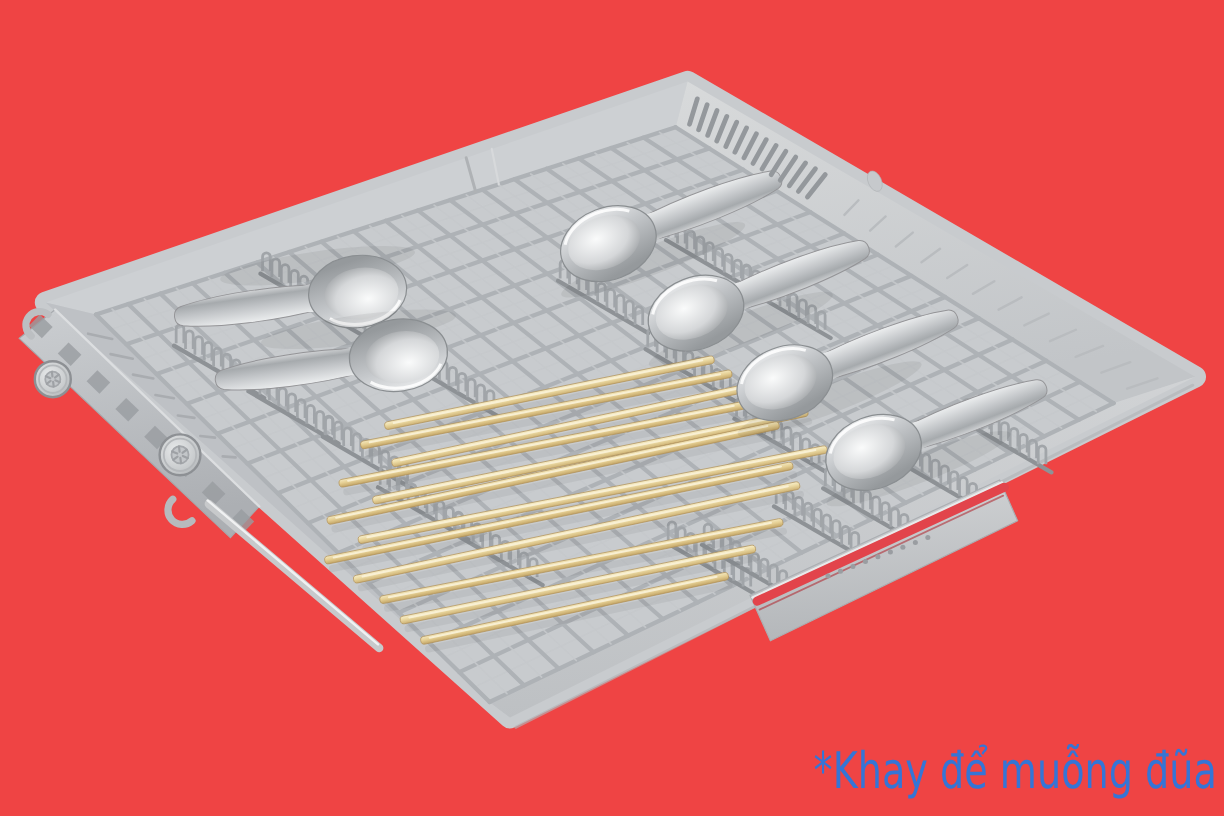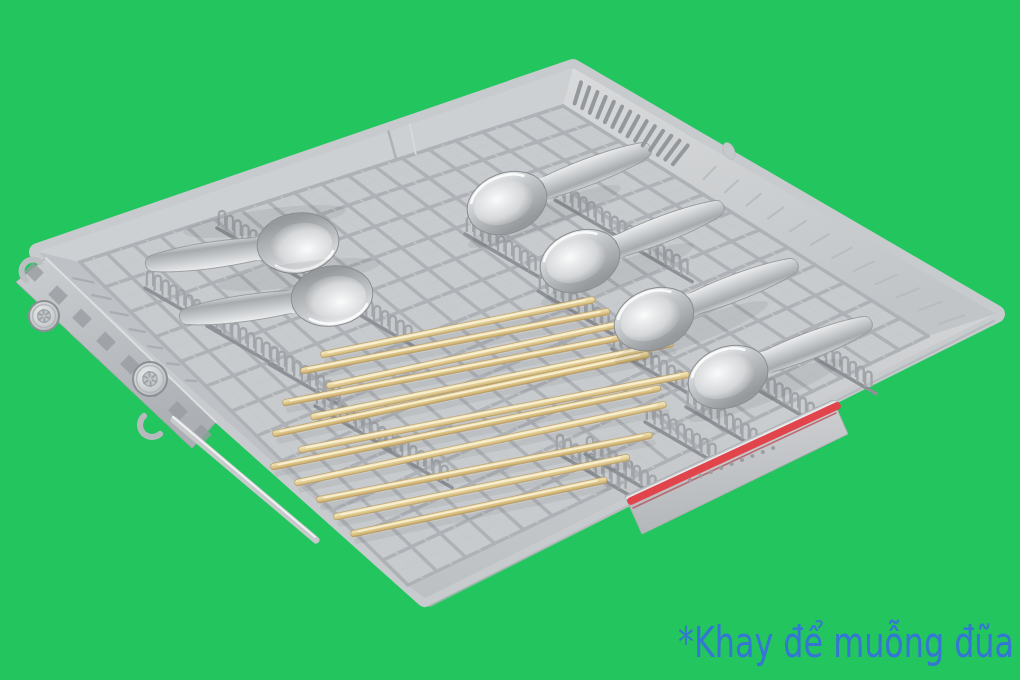--- a/index.html
+++ b/index.html
@@ -1,16 +1,16 @@
 <!DOCTYPE html>
 <html><head>
 <meta charset="utf-8">
 <style>
   html,body{margin:0;padding:0;background:#fff;}
-  .stage{position:relative;width:1020px;height:680px;background:#22c55e;overflow:hidden;
+  .stage{position:relative;width:1020px;height:680px;background:#ef4444;overflow:hidden;
          font-family:"DejaVu Sans","Liberation Sans",sans-serif;}
   .stage svg{position:absolute;left:0;top:0;}
   text.caption{font-family:"DejaVu Sans","Liberation Sans",sans-serif;font-weight:400;}
 </style>
 </head>
 <body>
 
 <div class="stage">
   <svg id="scene" width="1020" height="680" viewBox="0 0 1020 680">
     <defs id="defs">

